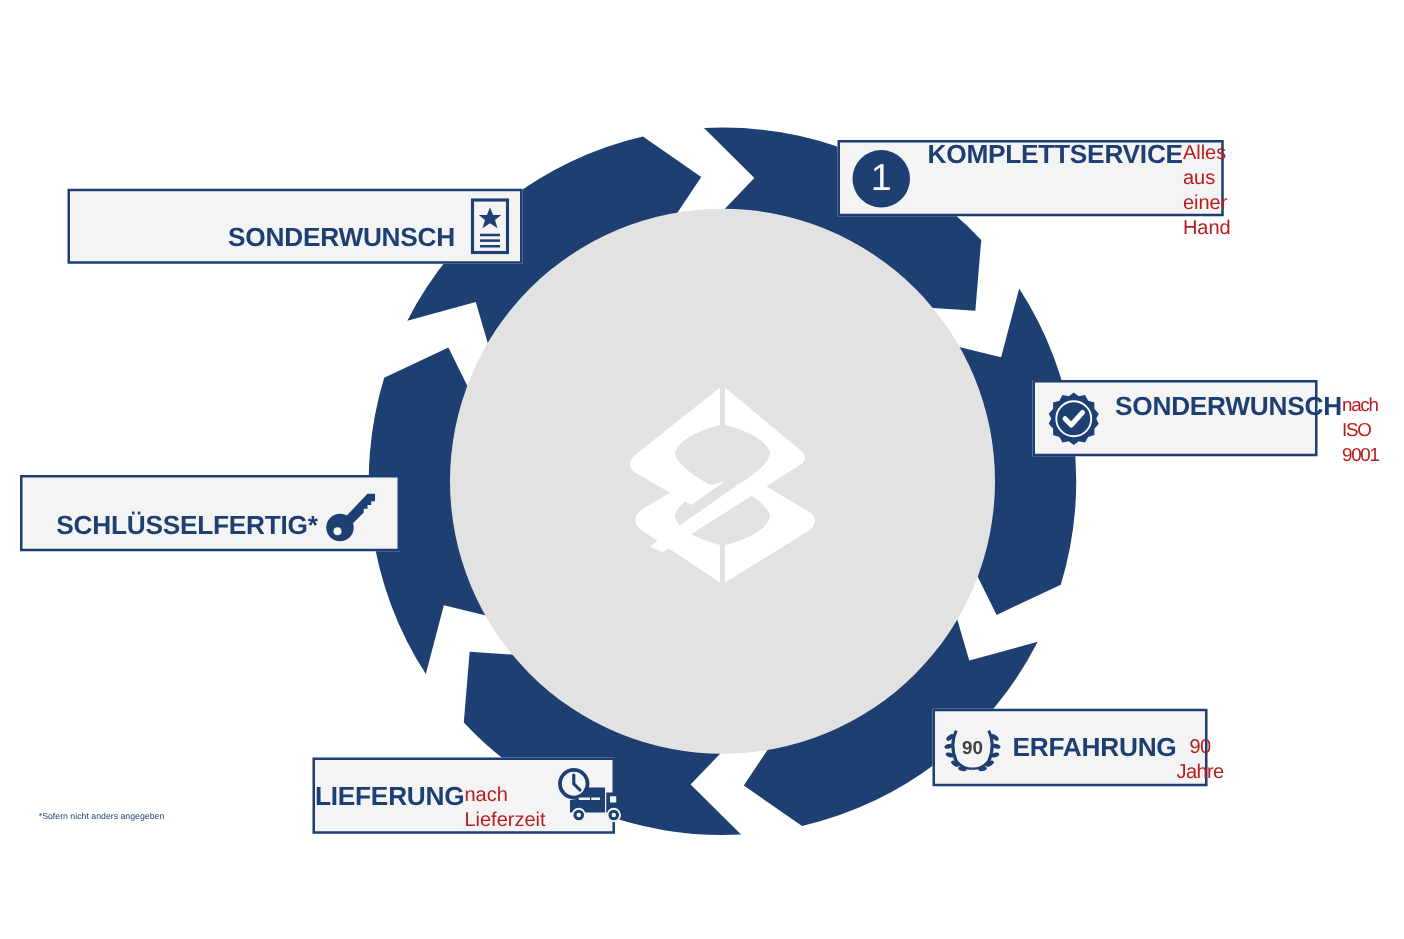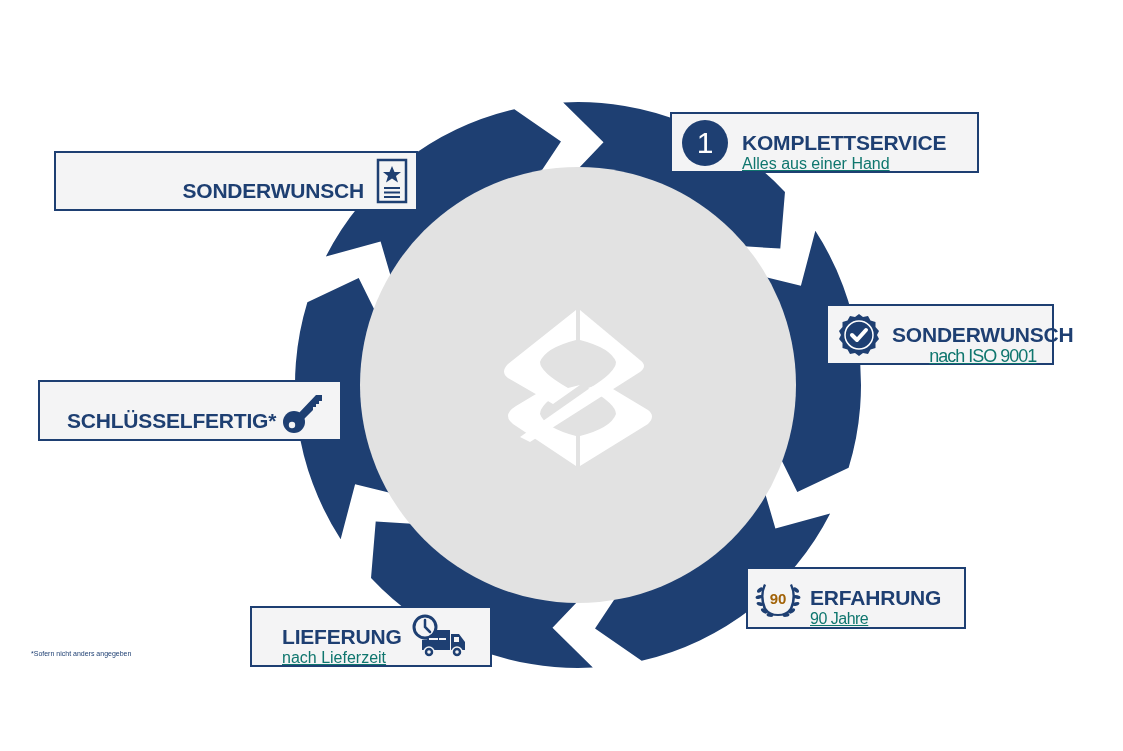--- a/index.html
+++ b/index.html
@@ -3,22 +3,22 @@
 <meta charset="utf-8">
 <style>
   html, body { margin: 0; padding: 0; background: #ffffff; }
   body { width: 1123px; height: 751px; position: relative; overflow: hidden; font-family: "Liberation Sans", sans-serif; }
   #ring { position: absolute; left: 0; top: 0; }
   .card {
     position: absolute; background: #f4f4f5; border: 2px solid #1e3f72;
     box-sizing: border-box; display: flex; align-items: center; color: #1e3f72;
   }
   .card .title { font-weight: bold; font-size: 21px; line-height: 22px; letter-spacing: -0.2px; }
-  .card .sub { font-size: 16px; line-height: 20px; color: #0f766e; text-decoration: underline; }
-  .card .text { display: flex; flex-direction: column; margin-top: 20px; }
+  .card .sub { font-size: 16px; line-height: 20px; color: #b91c1c; }
+  .card .text { display: flex; flex-direction: row; margin-top: 20px; }
   .icon { display: flex; align-items: center; justify-content: center; flex: none; }
   .footnote { position: absolute; left: 31px; top: 650px; font-size: 7px; color: #1e3f72; }
 </style>
 </head>
 <body>
 
 <svg id="ring" width="1123" height="751" viewBox="0 0 1123 751">
   <g id="ring-group">
       <path d="M815.343770728555,230.86715309074734 A283,283 0 0 1 848.634245937539,467.7411924365345 L797.3057472969967,491.9625598165349 L774.0424749724223,444.936199468161 A205,205 0 0 0 749.927466428812,273.34899782191945 L800.9050916647946,285.75625908950474 Z" fill="#1e3f72"></path>
       <path d="M830.1548463453081,513.4793114262917 A283,283 0 0 1 641.6611483793138,660.7467283342216 L595.0205795935666,628.4056282633971 L624.1149661404924,584.7458632809733 A205,205 0 0 0 760.6563374586154,478.0680524466071 L775.4001466274872,528.4196015593634 Z" fill="#1e3f72"></path>
@@ -66,25 +66,25 @@
 <div class="card" style="left:826px; top:304px; width:228px; height:61px; padding-left:8px;">
   <div class="icon" style="margin-right:10px;">
     <svg width="46" height="46" viewBox="0 0 46 46">
       <path d="M23 2 L27 5 L32 4 L34.5 8.5 L39.5 10 L39.5 15 L43 19 L41 23 L43 27 L39.5 31 L39.5 36 L34.5 37.5 L32 42 L27 41 L23 44 L19 41 L14 42 L11.5 37.5 L6.5 36 L6.5 31 L3 27 L5 23 L3 19 L6.5 15 L6.5 10 L11.5 8.5 L14 4 L19 5 Z" fill="#1e3f72"></path>
       <circle cx="23" cy="23" r="14" fill="none" stroke="#ffffff" stroke-width="1.5"></circle>
       <polyline points="16,23 21,28 30,18" fill="none" stroke="#ffffff" stroke-width="4" stroke-linecap="round" stroke-linejoin="round"></polyline>
     </svg>
   </div>
   <div class="text">
     <span class="title">SONDERWUNSCH</span>
-    <span class="sub" style="font-size:18px; letter-spacing:-1px;text-align:center;">nach ISO 9001</span>
+    <span class="sub" style="font-size:15px; letter-spacing:-1px;">nach ISO 9001</span>
   </div>
 </div>
 
-<div class="card" style="left:38px; top:380px; width:304px; height:61px; padding-left:27px;">
+<div class="card" style="left:16px; top:380px; width:304px; height:61px; padding-left:27px;">
   <div class="text" style="margin-right:6px;">
     <span class="title">SCHLÜSSELFERTIG*</span>
   </div>
   <div class="icon" style="margin-top:4px;">
     <svg width="42" height="44" viewBox="0 0 42 44">
       <circle cx="12" cy="31" r="11" fill="#1e3f72"></circle>
       <circle cx="10" cy="34" r="3.2" fill="#f4f4f5"></circle>
       <polygon points="15,24 34,4 40,4 40,10 37,10 37,13 34,13 34,16 31,16 31,19 20,30" fill="#1e3f72"></polygon>
     </svg>
   </div>
@@ -101,29 +101,29 @@
         <ellipse cx="10" cy="37" rx="3.5" ry="1.8" transform="rotate(35 10 37)"></ellipse>
         <ellipse cx="16" cy="41" rx="3.5" ry="1.8" transform="rotate(10 16 41)"></ellipse>
         <path d="M38 10 Q44 22 38 36 Q32 42 24 42 L24 40 Q32 40 36 34 Q41 22 36 11 Z"></path>
         <ellipse cx="42" cy="16" rx="3.5" ry="1.8" transform="rotate(40 42 16)"></ellipse>
         <ellipse cx="43" cy="23" rx="3.5" ry="1.8" transform="rotate(15 43 23)"></ellipse>
         <ellipse cx="42" cy="30" rx="3.5" ry="1.8" transform="rotate(-15 42 30)"></ellipse>
         <ellipse cx="38" cy="37" rx="3.5" ry="1.8" transform="rotate(-35 38 37)"></ellipse>
         <ellipse cx="32" cy="41" rx="3.5" ry="1.8" transform="rotate(-10 32 41)"></ellipse>
       </g>
     </svg>
-    <span style="position:relative; font-weight:bold; font-size:15px; color:#a16207;">90</span>
+    <span style="position:relative; font-weight:bold; font-size:15px; color:#404040;">90</span>
   </div>
   <div class="text">
     <span class="title">ERFAHRUNG</span>
-    <span class="sub" style="letter-spacing:-0.5px;">90 Jahre</span>
+    <span class="sub" style="letter-spacing:-0.5px;text-align:center;">90 Jahre</span>
   </div>
 </div>
 
-<div class="card" style="left:250px; top:606px; width:242px; height:61px; padding-left:30px;">
+<div class="card" style="left:250px; top:606px; width:242px; height:61px; ">
   <div class="text" style="margin-right:10px;">
     <span class="title">LIEFERUNG</span>
     <span class="sub">nach Lieferzeit</span>
   </div>
   <div class="icon">
     <svg width="56" height="46" viewBox="0 0 56 46">
       <circle cx="13" cy="13" r="11" fill="#f4f4f5" stroke="#1e3f72" stroke-width="3"></circle>
       <polyline points="13,6 13,13 18,18" fill="none" stroke="#1e3f72" stroke-width="2.5" stroke-linecap="round"></polyline>
       <path d="M22 16 L38 16 L38 36 L10 36 L10 26 Q20 26 22 16 Z" fill="#1e3f72"></path>
       <rect x="17" y="24" width="9" height="2" fill="#f4f4f5"></rect>

